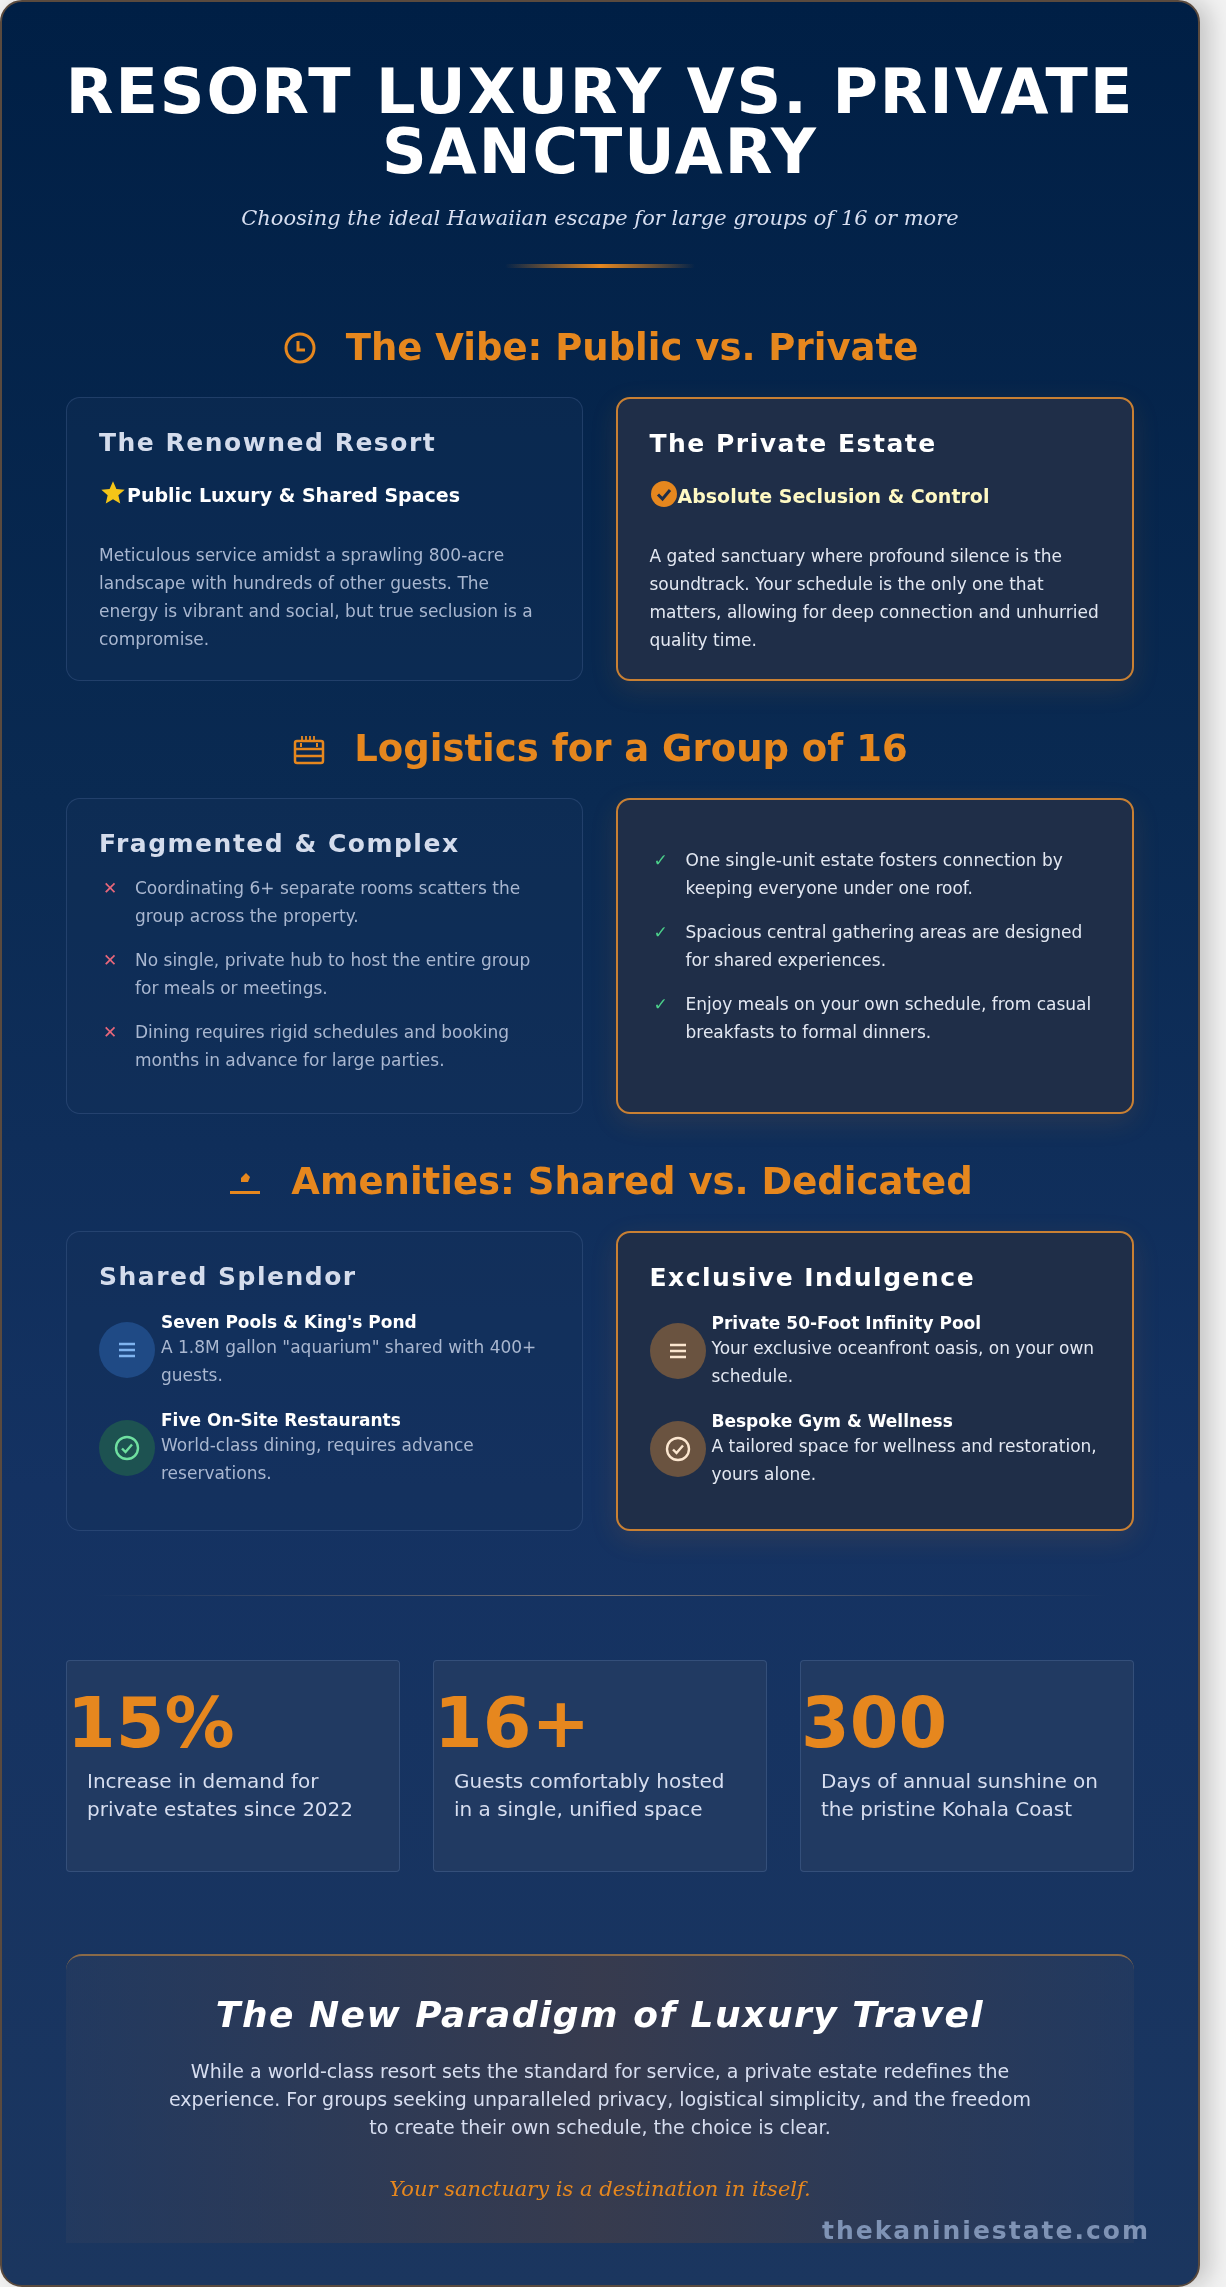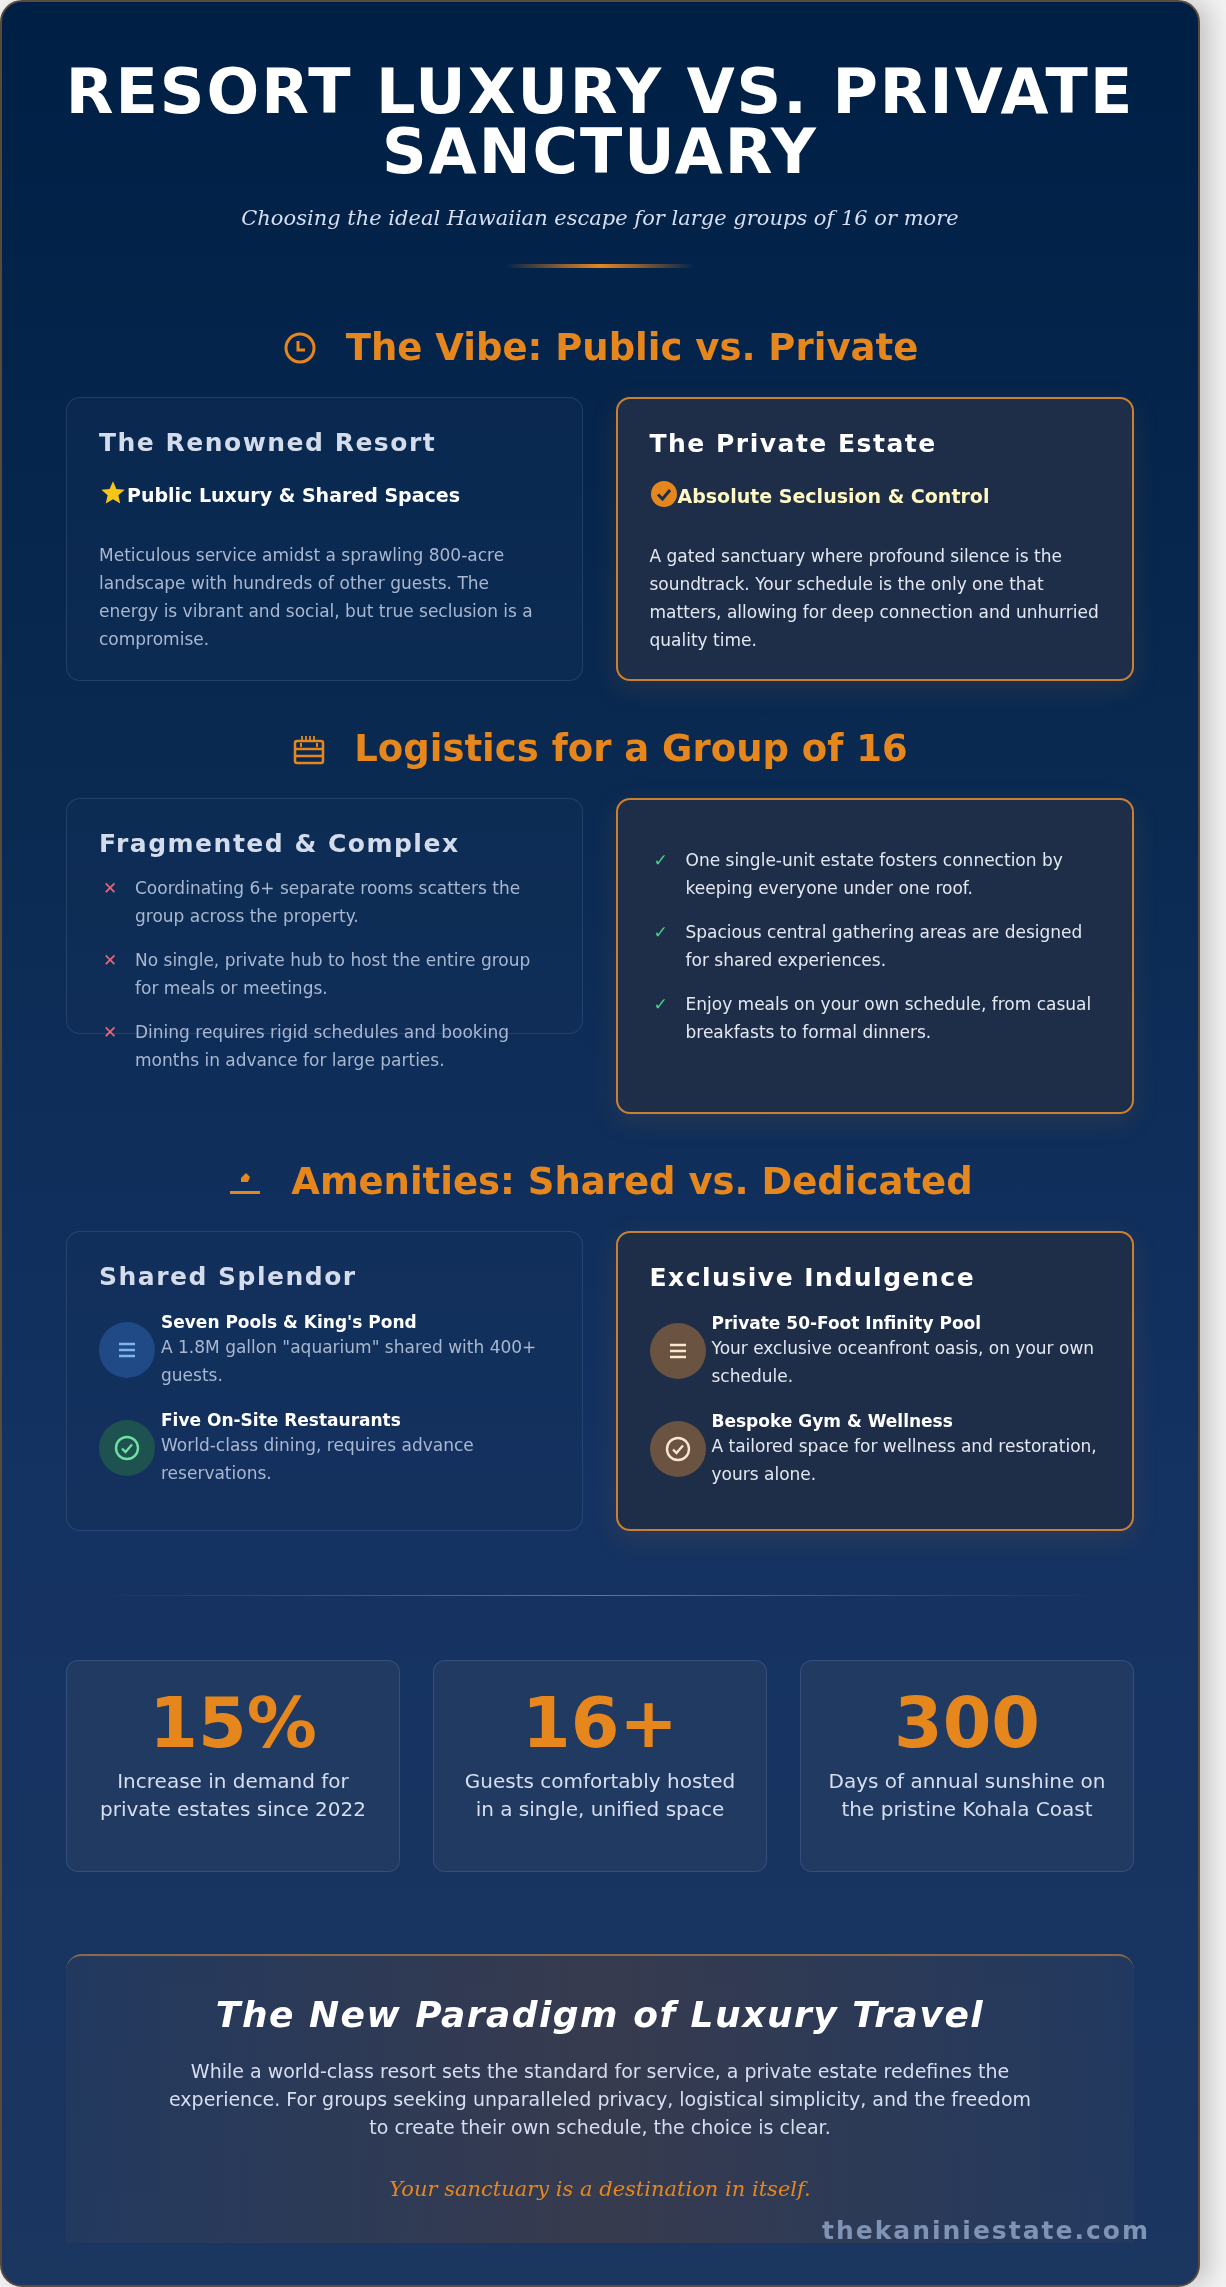--- a/index.html
+++ b/index.html
@@ -70,23 +70,23 @@
   .amenity-desc { font-size: 17px; line-height: 28px; color: #a9b7d0; }
   .card.featured .amenity-desc { color: #e3e8f2; }
 
   .divider {
     margin: 64px 90px 0; height: 1px;
     background: linear-gradient(90deg, rgba(140,150,170,0) 0%, rgba(160,140,120,0.7) 50%, rgba(140,150,170,0) 100%);
   }
 
   .stats { display: flex; gap: 33px; padding: 0 64px; margin-top: 64px; }
   .stat {
-    flex: 1; height: 212px; border-radius: 12px;
+    flex: 1; height: 212px; border-radius: 4px;
     background: #213a62; border: 1px solid rgba(90,120,170,0.35);
-    text-align: center; padding-top: 22px;
+    padding-top: 22px;
   }
   .stat-value { font-size: 70px; font-weight: 700; color: #e6871e; line-height: 80px; }
   .stat-label { font-size: 20px; line-height: 28px; color: #d7def0; margin-top: 4px; padding: 0 20px; }
 
   .conclusion {
     margin: 82px 64px 0; border-radius: 16px 16px 0 0;
     border-top: 2px solid #8a6a48;
     background: linear-gradient(90deg, rgba(40,60,95,0.6) 0%, rgba(60,60,75,0.85) 50%, rgba(40,60,95,0.6) 100%);
     text-align: center; padding: 38px 40px 42px;
   }
@@ -157,21 +157,21 @@
             <line x1="3" y1="17" x2="31" y2="17" stroke="#e6871e" stroke-width="2.5"></line>
             <line x1="3" y1="24" x2="31" y2="24" stroke="#e6871e" stroke-width="2.5"></line>
             <path d="M10 9 V4 M14 9 V4 M18 9 V4 M22 9 V4" stroke="#e6871e" stroke-width="1.8"></path>
             <line x1="9" y1="11" x2="9" y2="15" stroke="#e6871e" stroke-width="2"></line>
             <line x1="25" y1="11" x2="25" y2="15" stroke="#e6871e" stroke-width="2"></line>
           </svg>
       </span>
       <span>Logistics for a Group of 16</span>
     </h2>
     <div class="row" style="margin-top:28px;">
-      <div class="card" style="height:236px;">
+      <div class="card" style="height:316px;">
         <div class="card-title">Fragmented &amp; Complex</div>
         <ul class="list">
           <li>
               <span class="mark x">✕</span>
               <span>Coordinating 6+ separate rooms scatters the group across the property.</span>
             </li>
           <li>
               <span class="mark x">✕</span>
               <span>No single, private hub to host the entire group for meals or meetings.</span>
             </li>

